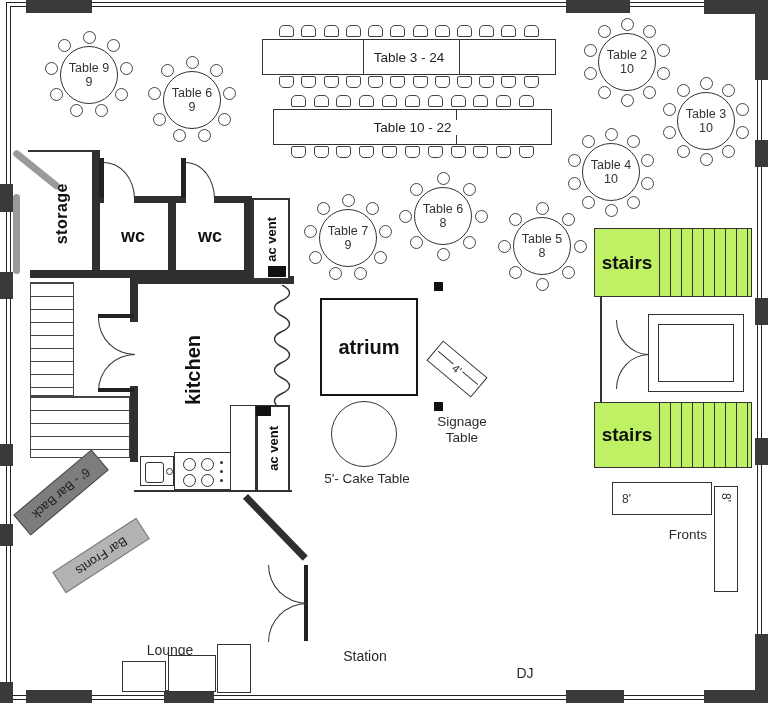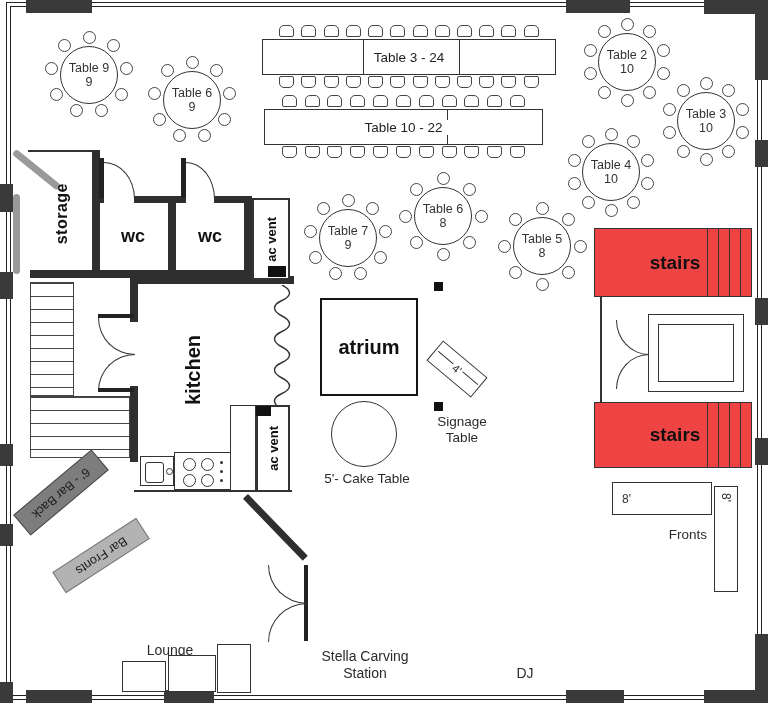--- a/index.html
+++ b/index.html
@@ -34,21 +34,21 @@
   .chair-row.bottom .chair-sq{border-radius:2px 2px 5px 5px;}
   .lt-rect{height:34px;border:1.5px solid #333;background:#fff;position:relative;
            display:flex;align-items:center;justify-content:center;}
   .lt-divider{position:absolute;top:0;bottom:0;width:1.4px;background:#333;}
   .lt-label{background:#fff;padding:0 8px;font-size:13.5px;color:#222;z-index:1;}
   
   .roomlabel{position:absolute;display:flex;align-items:center;justify-content:center;}
   .vlabel{writing-mode:vertical-rl;transform:rotate(180deg);font-weight:bold;color:#111;}
   .boxed{position:absolute;border:1.3px solid #333;background:#fff;box-sizing:border-box;}
   .feature-label{position:absolute;font-size:13.5px;color:#2b2b2b;text-align:center;line-height:1.2;}
-  .stairs-box{position:absolute;border:1.4px solid #333;background:#ef4444;display:flex;box-sizing:border-box;padding-left:48px;}
+  .stairs-box{position:absolute;border:1.4px solid #333;background:#bef264;display:flex;box-sizing:border-box;}
   .stairs-label{width:64px;display:flex;align-items:center;justify-content:center;
                 font-weight:bold;font-size:19px;color:#111;}
   .stairs-hatch{flex:1;background:repeating-linear-gradient(to right,#333 0,#333 1.4px,transparent 1.4px,transparent 11px);}
   .lstairs{position:absolute;border:1px solid #444;box-sizing:border-box;
            background:repeating-linear-gradient(to bottom,#444 0,#444 1.3px,transparent 1.3px,transparent 13px);}
   .rail{position:absolute;background:#9a9a9a;border-radius:4px;}
   .post{position:absolute;background:#111;}
   .barbox{position:absolute;display:flex;align-items:center;justify-content:center;
           font-size:12.5px;color:#1a1a1a;box-sizing:border-box;}
   .barbox span{transform:rotate(180deg);}
@@ -201,21 +201,20 @@
   <div class="barbox" style="left:51px;top:543px;width:100px;height:25px;background:#b3b3b3;border:1px solid #7a7a7a;transform:rotate(-33deg)">
     <span>Bar Fronts</span>
   </div>
 
   <div class="feature-label" style="left:136px;top:642px;width:68px;font-size:14px">Lounge</div>
   <div class="boxed" style="left:122px;top:661px;width:44px;height:31px;border-width:1.2px"></div>
   <div class="boxed" style="left:168px;top:655px;width:48px;height:37px;border-width:1.2px"></div>
   <div class="boxed" style="left:217px;top:644px;width:34px;height:49px;border-width:1.2px"></div>
 
   <div class="feature-label" style="left:298px;top:648px;width:134px;font-size:14px">
-    <span style="display:block">Stella Carving</span>
     <span style="display:block">Station</span>
   </div>
   <div class="feature-label" style="left:503px;top:665px;width:44px;font-size:14px">DJ</div>
 
   <div class="round-table" style="left:60px;top:46px;width:58px;height:58px">
     <div class="rt-face">
       <span>Table 9</span>
       <span>9</span>
     </div>
   <span class="chair-round" style="left: 22.5px; top: -15.5px;"></span>
@@ -363,21 +362,21 @@
         <span class="chair-sq"></span>
         <span class="chair-sq"></span>
         <span class="chair-sq"></span>
         <span class="chair-sq"></span>
         <span class="chair-sq"></span>
         <span class="chair-sq"></span>
         <span class="chair-sq"></span>
         <span class="chair-sq"></span>
       </div>
   </div>
-  <div class="long-table" style="left:264px;top:94px;width:279px">
+  <div class="long-table" style="left:273px;top:94px;width:279px">
     <div class="chair-row top">
         <span class="chair-sq"></span>
         <span class="chair-sq"></span>
         <span class="chair-sq"></span>
         <span class="chair-sq"></span>
         <span class="chair-sq"></span>
         <span class="chair-sq"></span>
         <span class="chair-sq"></span>
         <span class="chair-sq"></span>
         <span class="chair-sq"></span>

